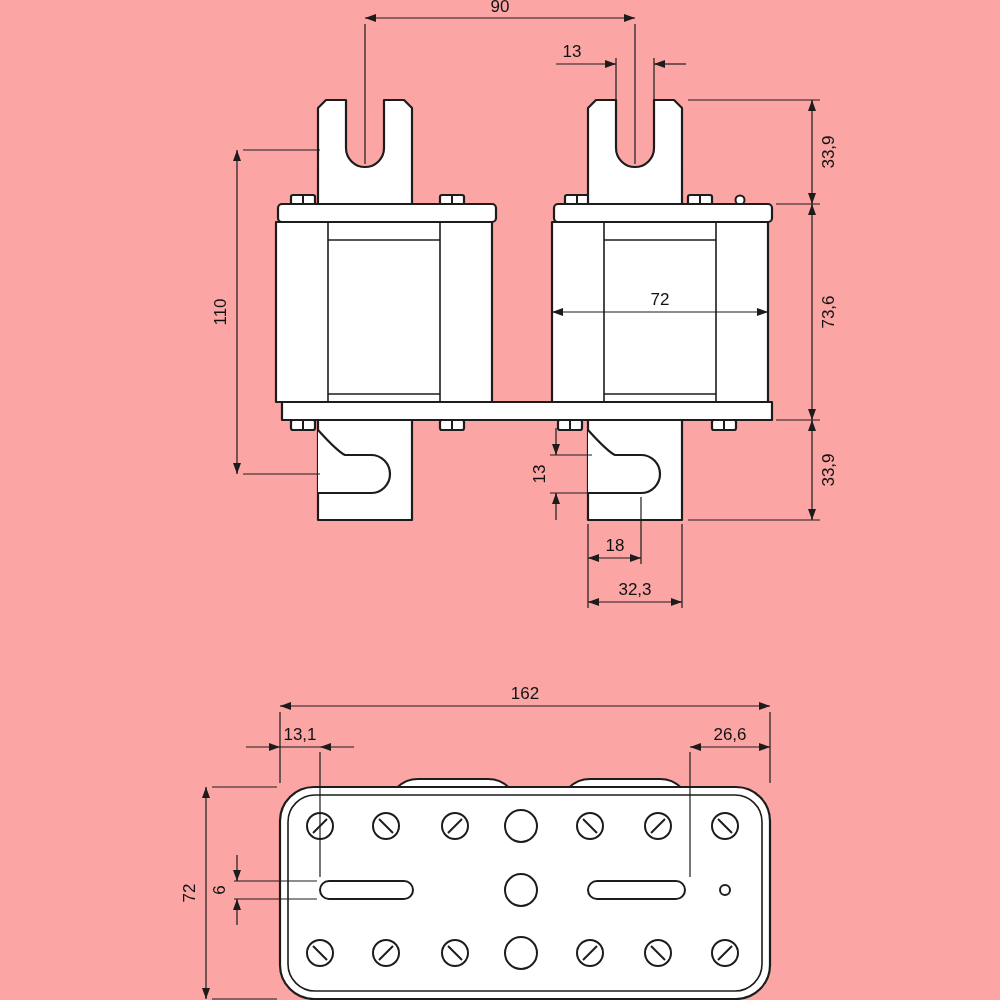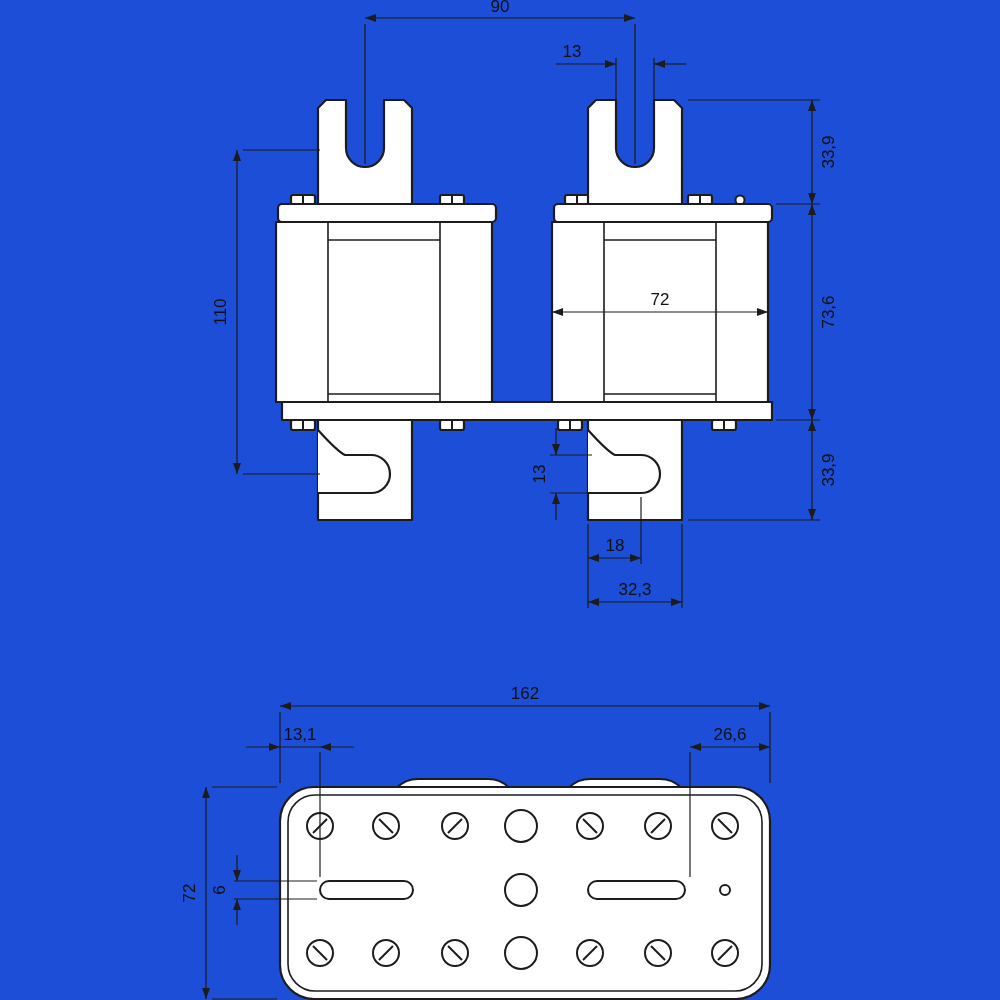--- a/index.html
+++ b/index.html
@@ -5,21 +5,21 @@
   html, body {
     margin: 0;
     padding: 0;
     background: #ffffff;
     font-family: "Liberation Sans", sans-serif;
   }
   .page {
     width: 1000px;
     height: 1000px;
     position: relative;
-    background: #1d4ed8;
+    background: #fca5a5;
     overflow: hidden;
   }
   svg { display: block; }
   .part {
     fill: #ffffff;
     stroke: #1c1c1c;
     stroke-width: 2.2;
     stroke-linejoin: round;
   }
   .thin {

